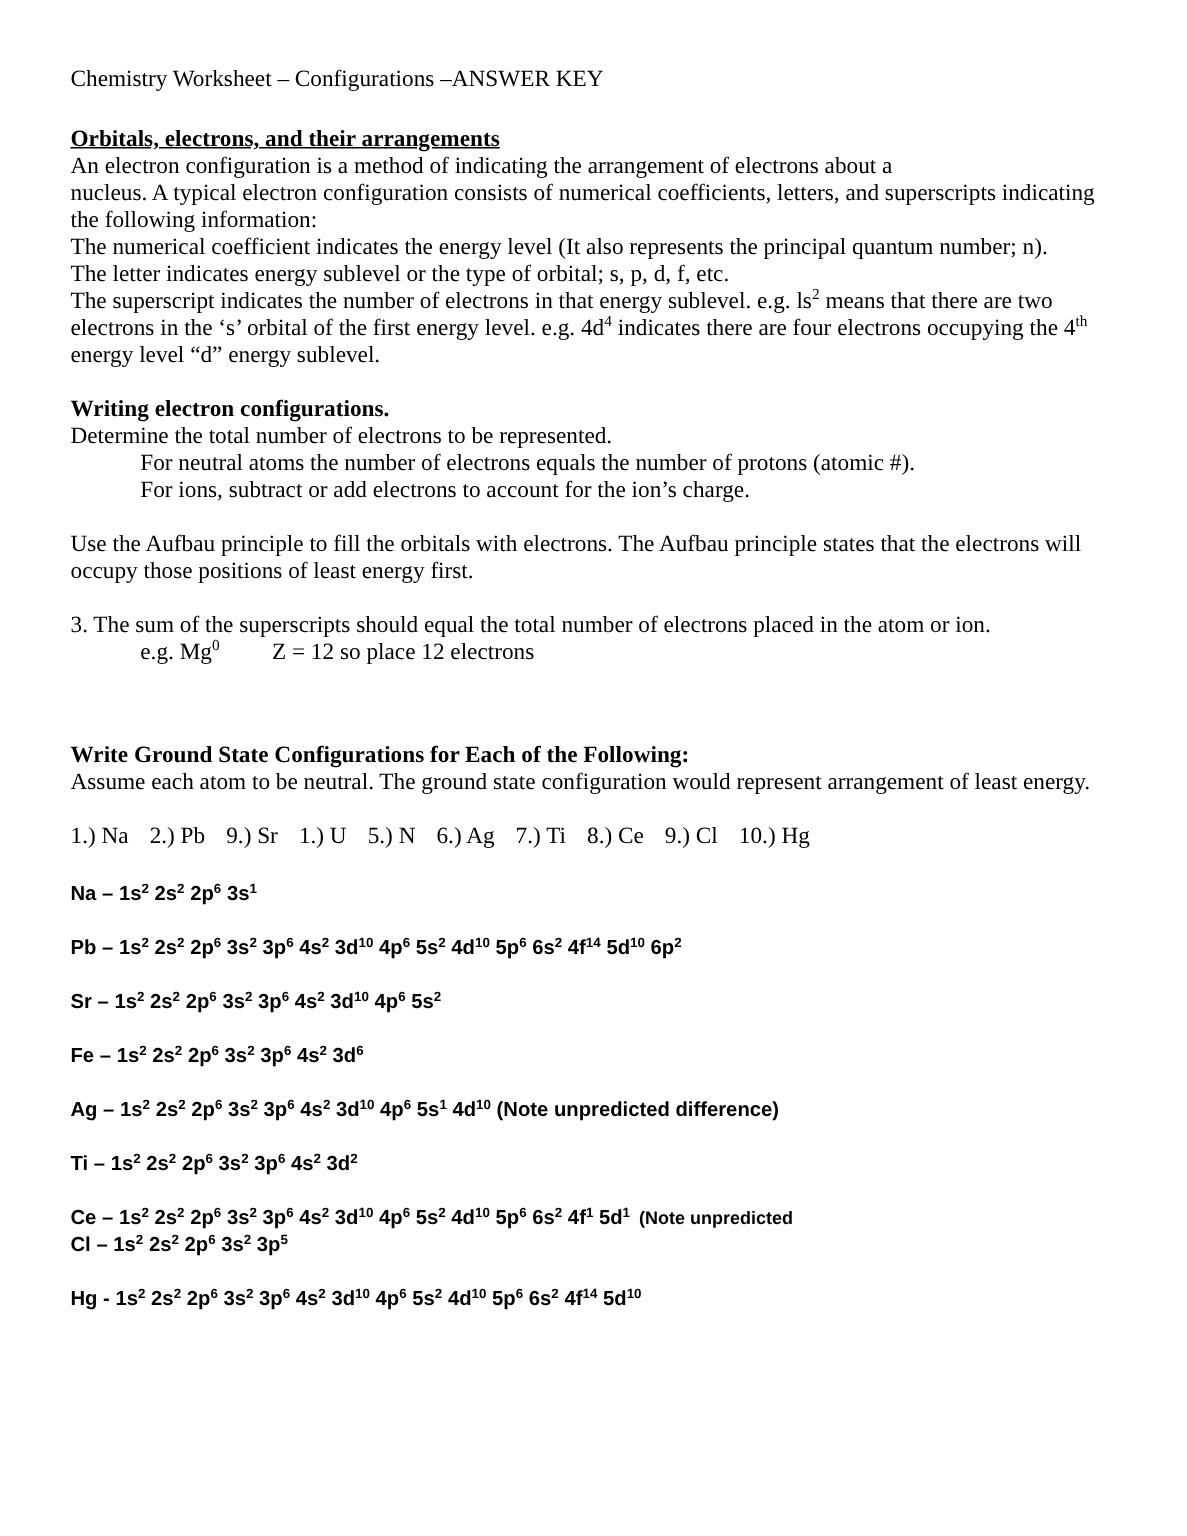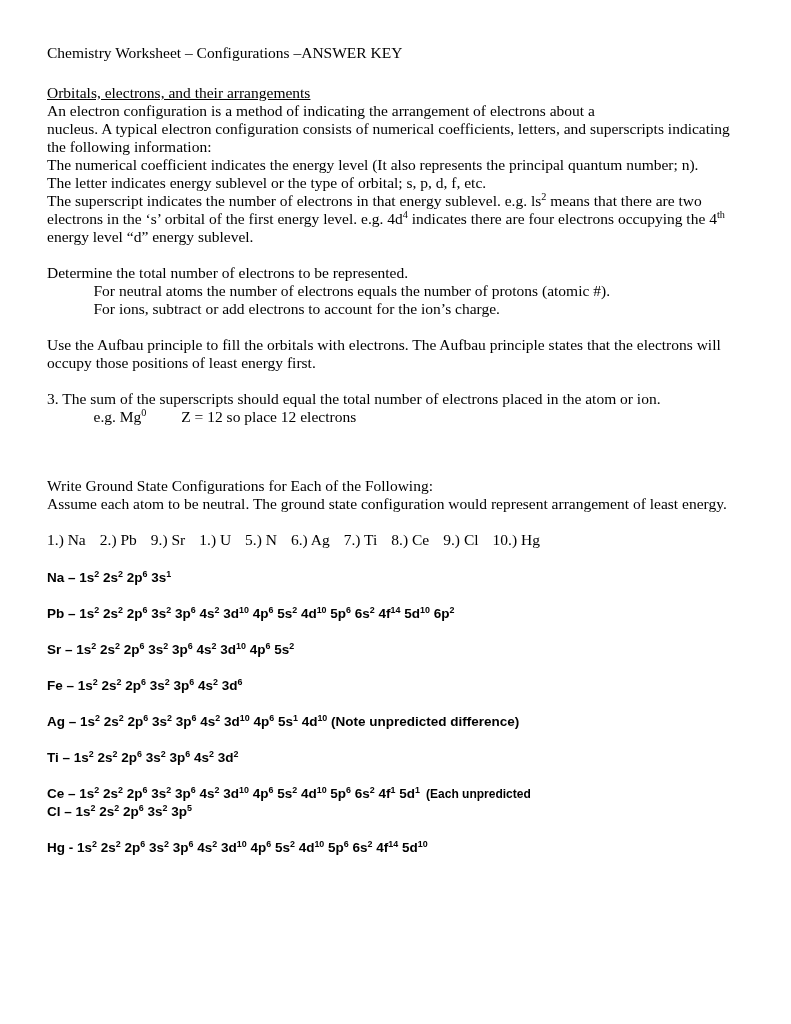--- a/index.html
+++ b/index.html
@@ -14,21 +14,21 @@
     box-sizing: border-box;
     background: #ffffff;
     padding: 44px 30px 16px 47px;
     overflow: hidden;
     color: #000000;
     font-family: "Liberation Serif", serif;
     font-size: 15.5px;
     line-height: 18px;
   }
   p { margin: 0; white-space: pre-wrap; }
-  .b { font-weight: normal; }
+  .b { font-weight: bold; }
   .u { text-decoration: underline; }
   sup {
     font-size: 66%;
     line-height: 0;
     vertical-align: baseline;
     position: relative;
     top: -0.55em;
   }
   .sp18 { height: 18px; }
   .sp20 { height: 20px; }
@@ -60,20 +60,21 @@
 nucleus. A typical electron configuration consists of numerical coefficients, letters, and superscripts indicating
 the following information:
 The numerical coefficient indicates the energy level (It also represents the principal quantum number; n).
 The letter indicates energy sublevel or the type of orbital; s, p, d, f, etc.
 The superscript indicates the number of electrons in that energy sublevel. e.g. ls<sup>2</sup> means that there are two
 electrons in the ‘s’ orbital of the first energy level. e.g. 4d<sup>4</sup> indicates there are four electrons occupying the 4<sup>th</sup>
 energy level “d” energy sublevel.</p>
 
   <div class="sp18"></div>
 
+  <p class="b">Writing electron configurations.</p>
   <p>Determine the total number of electrons to be represented.
             For neutral atoms the number of electrons equals the number of protons (atomic #).
             For ions, subtract or add electrons to account for the ion’s charge.</p>
 
   <div class="sp18"></div>
 
   <p>Use the Aufbau principle to fill the orbitals with electrons. The Aufbau principle states that the electrons will
 occupy those positions of least energy first.</p>
 
   <div class="sp18"></div>
@@ -95,18 +96,18 @@
 
   <div class="sp20"></div>
 
   <div class="answers">
     <p class="answer">Na – 1s<sup>2</sup> 2s<sup>2</sup> 2p<sup>6</sup> 3s<sup>1</sup></p>
     <p class="answer">Pb – 1s<sup>2</sup> 2s<sup>2</sup> 2p<sup>6</sup> 3s<sup>2</sup> 3p<sup>6</sup> 4s<sup>2</sup> 3d<sup>10</sup> 4p<sup>6</sup> 5s<sup>2</sup> 4d<sup>10</sup> 5p<sup>6</sup> 6s<sup>2</sup> 4f<sup>14</sup> 5d<sup>10</sup> 6p<sup>2</sup></p>
     <p class="answer">Sr – 1s<sup>2</sup> 2s<sup>2</sup> 2p<sup>6</sup> 3s<sup>2</sup> 3p<sup>6</sup> 4s<sup>2</sup> 3d<sup>10</sup> 4p<sup>6</sup> 5s<sup>2</sup></p>
     <p class="answer">Fe – 1s<sup>2</sup> 2s<sup>2</sup> 2p<sup>6</sup> 3s<sup>2</sup> 3p<sup>6</sup> 4s<sup>2</sup> 3d<sup>6</sup></p>
     <p class="answer">Ag – 1s<sup>2</sup> 2s<sup>2</sup> 2p<sup>6</sup> 3s<sup>2</sup> 3p<sup>6</sup> 4s<sup>2</sup> 3d<sup>10</sup> 4p<sup>6</sup> 5s<sup>1</sup> 4d<sup>10</sup> (Note unpredicted difference)</p>
     <p class="answer">Ti – 1s<sup>2</sup> 2s<sup>2</sup> 2p<sup>6</sup> 3s<sup>2</sup> 3p<sup>6</sup> 4s<sup>2</sup> 3d<sup>2</sup></p>
-    <div class="answer tight"><span>Ce – 1s<sup>2</sup> 2s<sup>2</sup> 2p<sup>6</sup> 3s<sup>2</sup> 3p<sup>6</sup> 4s<sup>2</sup> 3d<sup>10</sup> 4p<sup>6</sup> 5s<sup>2</sup> 4d<sup>10</sup> 5p<sup>6</sup> 6s<sup>2</sup> 4f<sup>1</sup> 5d<sup>1</sup></span><span class="note-sm">(Each unpredicted</span></div>
+    <div class="answer tight"><span>Ce – 1s<sup>2</sup> 2s<sup>2</sup> 2p<sup>6</sup> 3s<sup>2</sup> 3p<sup>6</sup> 4s<sup>2</sup> 3d<sup>10</sup> 4p<sup>6</sup> 5s<sup>2</sup> 4d<sup>10</sup> 5p<sup>6</sup> 6s<sup>2</sup> 4f<sup>1</sup> 5d<sup>1</sup></span><span class="note-sm">(Note unpredicted</span></div>
     <p class="answer">Cl – 1s<sup>2</sup> 2s<sup>2</sup> 2p<sup>6</sup> 3s<sup>2</sup> 3p<sup>5</sup></p>
     <p class="answer">Hg - 1s<sup>2</sup> 2s<sup>2</sup> 2p<sup>6</sup> 3s<sup>2</sup> 3p<sup>6</sup> 4s<sup>2</sup> 3d<sup>10</sup> 4p<sup>6</sup> 5s<sup>2</sup> 4d<sup>10</sup> 5p<sup>6</sup> 6s<sup>2</sup> 4f<sup>14</sup> 5d<sup>10</sup></p>
   </div>
 
 </div>
 
 </body></html>

